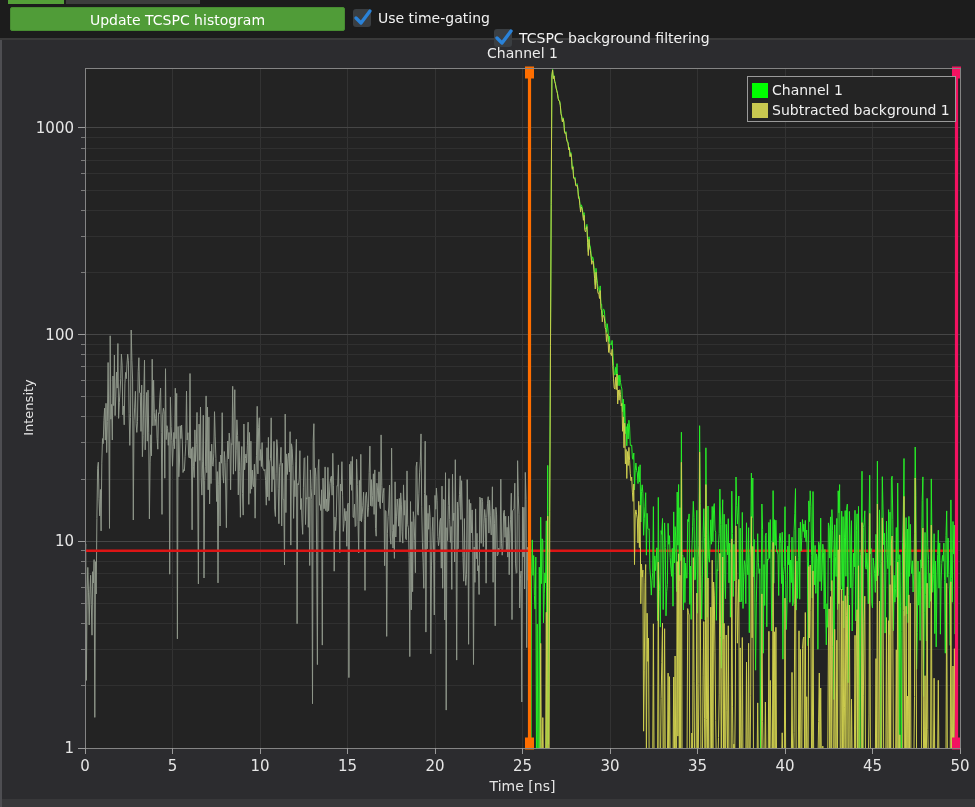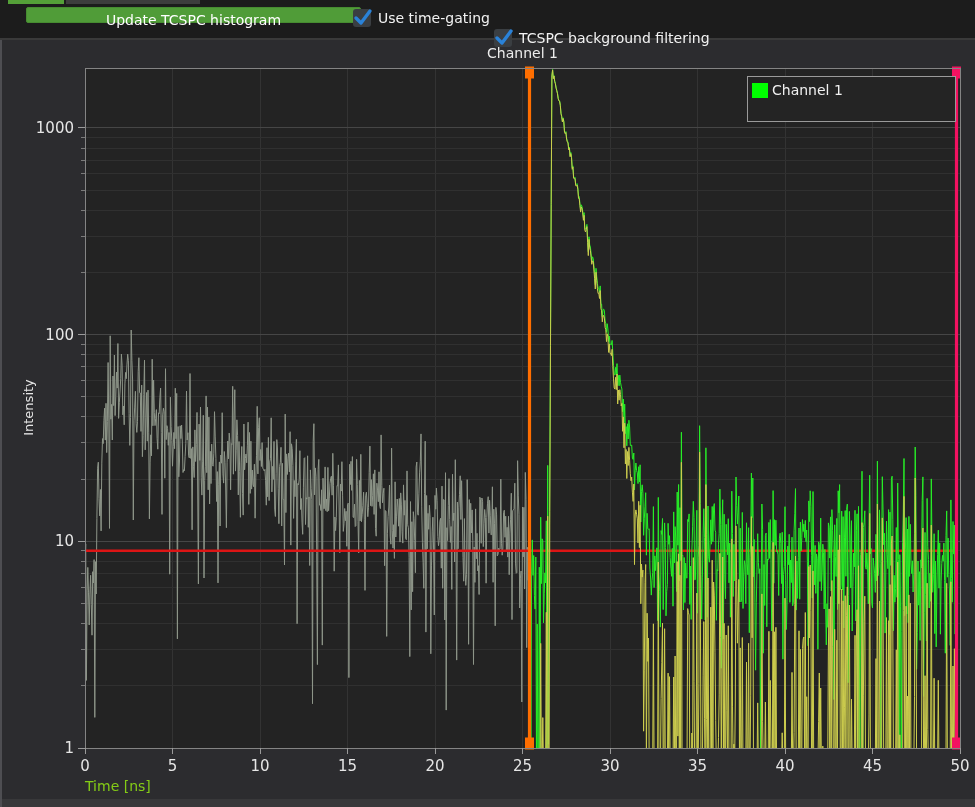--- a/index.html
+++ b/index.html
@@ -6,35 +6,35 @@
   .app{position:relative;width:975px;height:807px;background:#2c2c2f;overflow:hidden;
        font-family:"DejaVu Sans",sans-serif;color:#e8e8e8;}
   .left-edge{position:absolute;left:0;top:0;width:2px;height:807px;background:#4e4e52;z-index:9;}
   .bottom-strip{position:absolute;left:0;top:799px;width:975px;height:8px;background:#38383a;z-index:8;}
 
   
   .toolbar{position:absolute;left:0;top:0;width:975px;height:38px;background:#1c1c1c;
            border-bottom:2px solid #3a3a3a;z-index:10;}
   .tab-nub-green{position:absolute;left:8px;top:0;width:56px;height:4px;background:#54a038;}
   .tab-nub-gray{position:absolute;left:66px;top:0;width:134px;height:4px;background:#3d3d3d;}
-  .update-btn{position:absolute;left:10px;top:7px;width:335px;height:16px;background:#509c38;
+  .update-btn{position:absolute;left:10px;top:7px;width:335px;height:24px;background:#509c38;
               border:1px solid #478c31;border-radius:2px;color:#fff;font-size:14px;
-              font-family:"DejaVu Sans",sans-serif;text-align:center;line-height:22px;cursor:pointer;margin-left:16px;}
+              font-family:"DejaVu Sans",sans-serif;text-align:center;line-height:22px;cursor:pointer;}
   .cb{position:absolute;top:9px;display:flex;align-items:center;gap:7px;cursor:pointer;}
   .cb .box{position:relative;width:18px;height:18px;background:#3a3e42;border-radius:3px;flex:0 0 auto;}
   .cb .box svg{position:absolute;left:-1px;top:-3px;overflow:visible;}
   .cb .lbl{font-size:14px;color:#f2f2f2;white-space:nowrap;}
   #cb1{left:353px;} #cb2{left:494px;margin-top:20px;}
 
   
   #chart{position:absolute;left:0;top:38px;z-index:1;}
   .chart-title{position:absolute;left:85px;top:45px;width:875px;text-align:center;
                font-size:14px;color:#ececec;z-index:3;}
-  .xlabel{position:absolute;left:85px;top:778px;width:875px;
-          font-size:14px;color:#84cc16;z-index:3;}
+  .xlabel{position:absolute;left:85px;top:778px;width:875px;text-align:center;
+          font-size:14px;color:#e5e5e5;z-index:3;}
   .ylabel{position:absolute;left:-22px;top:400px;width:100px;text-align:center;
           font-size:13px;color:#e6e6e6;transform:rotate(-90deg);z-index:3;}
 
   
   .legend{position:absolute;left:747px;top:76px;width:209px;height:46px;background:#242424;
           border:1px solid #9a9a9a;z-index:4;box-sizing:border-box;padding:3px 4px;}
   .legend .row{display:flex;align-items:center;gap:4px;height:20px;}
   .legend .sw{width:16px;height:15px;flex:0 0 auto;}
   .legend .txt{font-size:14px;color:#f0f0f0;white-space:nowrap;}
 </style>
@@ -163,20 +163,24 @@
 
   <div class="chart-title">Channel 1</div>
   <div class="ylabel">Intensity</div>
   <div class="xlabel">Time [ns]</div>
 
   <div class="legend">
     <div class="row">
       <span class="sw" style="background: rgb(0, 255, 0);"></span>
       <span class="txt">Channel 1</span>
     </div>
+    <div class="row">
+      <span class="sw" style="background: rgb(200, 200, 80);"></span>
+      <span class="txt">Subtracted background 1</span>
+    </div>
   </div>
 
   <div class="toolbar">
     <div class="tab-nub-green"></div>
     <div class="tab-nub-gray"></div>
 
     <button class="update-btn">Update TCSPC histogram</button>
 
     <label class="cb" id="cb1">
       <span class="box">

